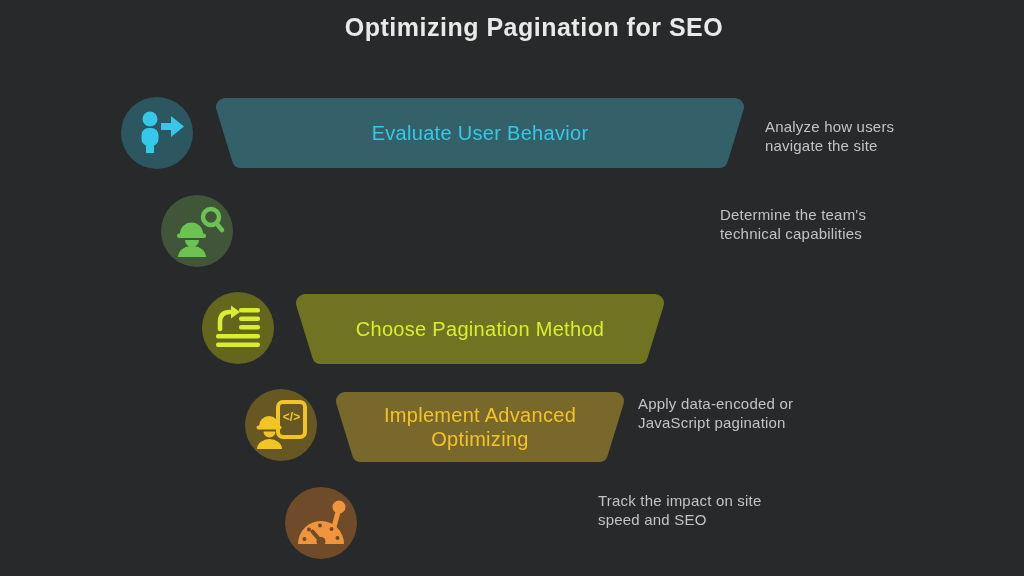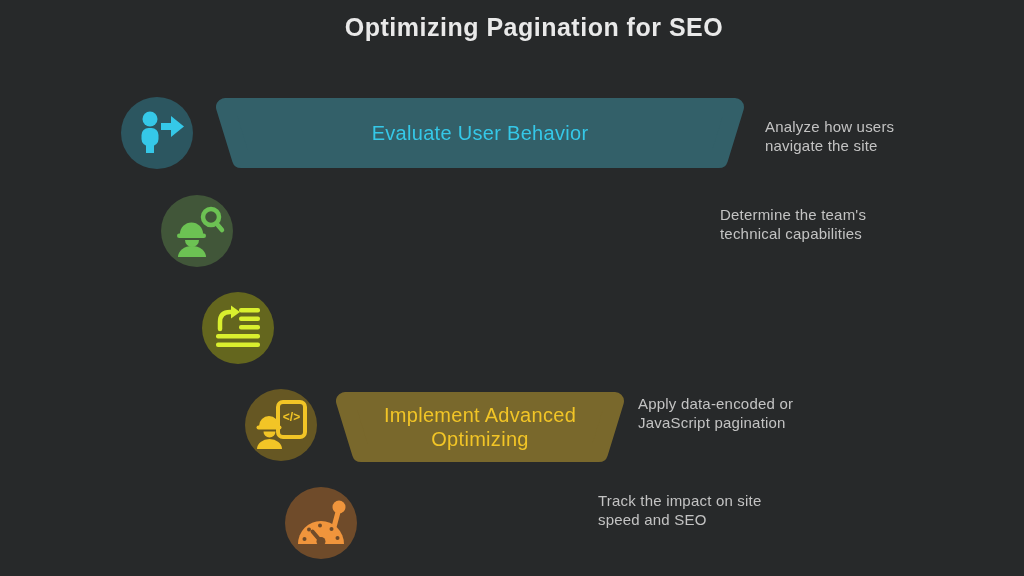--- a/index.html
+++ b/index.html
@@ -91,20 +91,26 @@
         <rect x="37" y="16" width="21" height="4.5" rx="2"></rect>
         <rect x="37" y="24.5" width="21" height="4.5" rx="2"></rect>
         <rect x="37" y="33" width="21" height="4.5" rx="2"></rect>
         <rect x="14" y="42" width="44" height="4.5" rx="2"></rect>
         <rect x="14" y="50.5" width="44" height="4.5" rx="2"></rect>
         <polygon points="29,13.5 38,20 29,26.5"></polygon>
       </g>
       <path d="M18,37 V30 Q18,20 28,20 H29" fill="none" style="stroke:var(--accent)" stroke-width="4.5" stroke-linecap="round"></path>
     </svg>
   </div>
+  <div class="step s2" style="--fill: #6f7322; --accent: #d9ef2e; --circle: #64661e;">
+    <svg class="trap" width="370" height="70" viewBox="0 0 370 70">
+        <path d="M 10,9 L 360,9 L 344,61 L 26,61 Z"></path>
+      </svg>
+    <div class="label">Choose Pagination Method</div>
+  </div>
 
   <div class="icon-badge i3" style="--fill: #79682c; --accent: #f2c526; --circle: #665723;">
     <svg viewBox="0 0 72 72">
       <circle cx="36" cy="36" r="36" style="fill:var(--circle)"></circle>
       <rect x="33" y="13" width="27" height="35" rx="5" fill="none" style="stroke:var(--accent)" stroke-width="4"></rect>
       <text x="46.5" y="32" text-anchor="middle" font-size="12" font-weight="bold" style="fill:var(--accent)" font-family="Liberation Sans, sans-serif">&lt;/&gt;</text>
       <g style="fill:var(--accent)">
         <path d="M14,37 A10,10 0 0 1 34,37 Z"></path>
         <rect x="11.5" y="36.5" width="25" height="4" rx="2"></rect>
         <path d="M18.5,42.5 A6,6 0 0 0 30.5,42.5 Z"></path>

